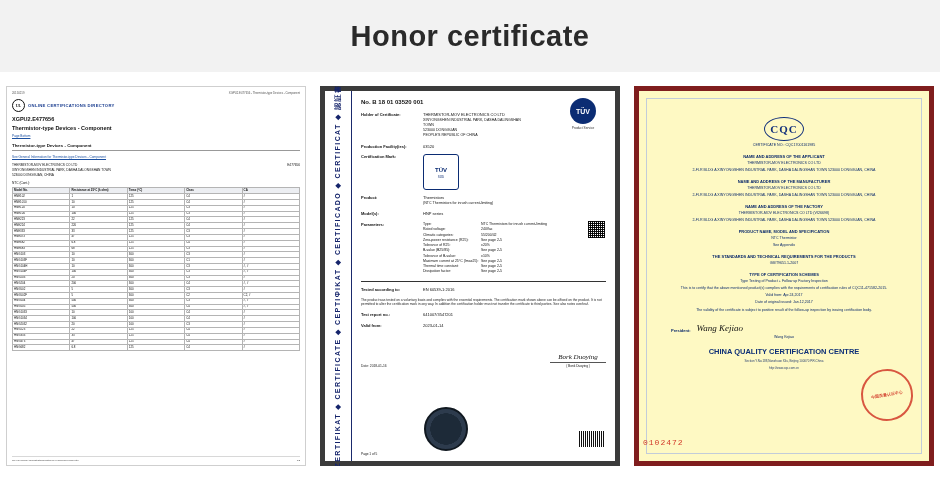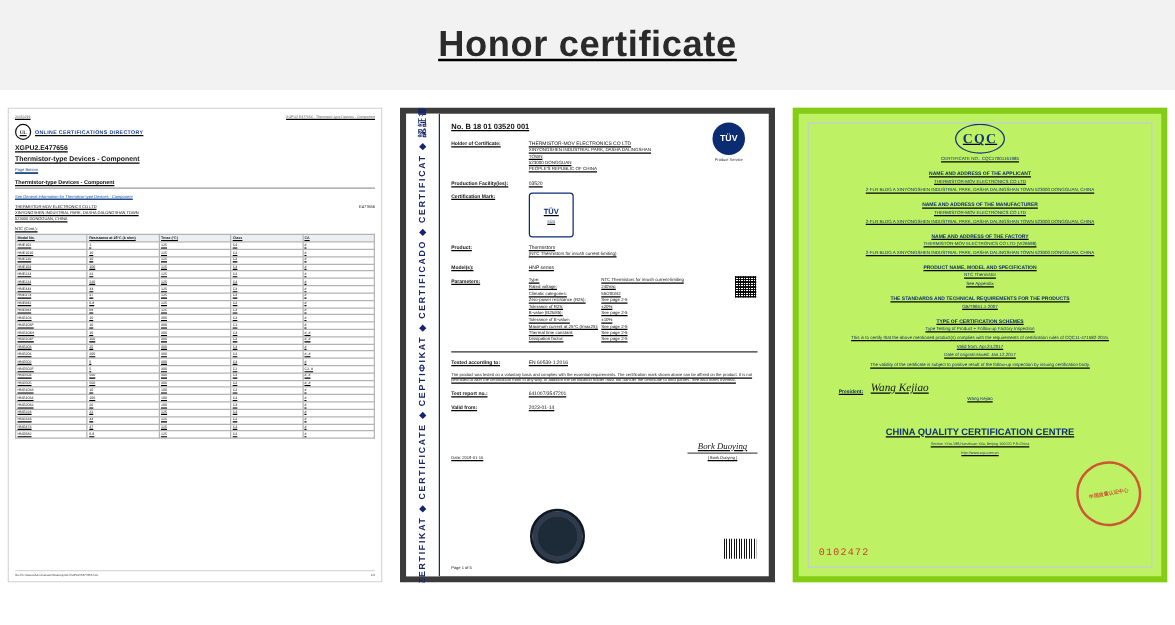--- a/index.html
+++ b/index.html
@@ -11,21 +11,20 @@
     width: 940px;
     height: 500px;
     font-family: "Liberation Sans", sans-serif;
     overflow: hidden;
   }
   .page {
     width: 940px;
     height: 500px;
     position: relative;
     background: #ffffff;
-    text-decoration: underline;
   }
   
   .header {
     height: 72px;
     background: #f2f2f2;
     display: flex;
     align-items: center;
     justify-content: center;
   }
   .header-title {
@@ -330,24 +329,24 @@
     position: absolute;
     left: 9px;
     bottom: 5px;
     font-size: 3.2px;
   }
   
   .cqc-frame {
     width: 100%;
     height: 100%;
     box-sizing: border-box;
-    border: 5px solid #84cc16;
-    background: #bef264;
+    border: 5px solid #7f1d1d;
+    background: #fef9c3;
     position: relative;
-    padding: 6px 14px;
+    padding: 24px 14px;
     text-align: center;
     color: #0b2a6b;
     font-size: 4px;
   }
   .cqc-inner-border {
     position: absolute;
     left: 7px; right: 7px; top: 7px; bottom: 7px;
     border: 1px solid #c2ccd9;
     pointer-events: none;
   }
@@ -394,21 +393,21 @@
   .cqc-pres-label { font-size: 4px; font-weight: bold; }
   .cqc-pres-sign {
     font-family: "Liberation Serif", serif;
     font-style: italic;
     font-size: 9px;
     color: #111;
   }
   .cqc-org {
     font-size: 7.5px;
     font-weight: bold;
-    margin-top: 18px;
+    margin-top: 6px;
     color: #0d2f77;
   }
   .cqc-addr {
     font-size: 3px;
     margin-top: 3px;
     line-height: 1.5;
     color: #253d6e;
   }
   .cqc-seal {
     position: absolute;
@@ -426,21 +425,21 @@
     font-weight: bold;
     opacity: 0.85;
     transform: rotate(-10deg);
     text-align: center;
     line-height: 1.2;
     box-sizing: border-box;
     padding: 4px;
   }
   .cqc-serial {
     position: absolute;
-    left: 16px;
+    left: 4px;
     bottom: 14px;
     color: #d23b2a;
     font-size: 8px;
     font-family: "Liberation Mono", monospace;
     letter-spacing: 1px;
   }
 </style>
 </head>
 <body>
 

